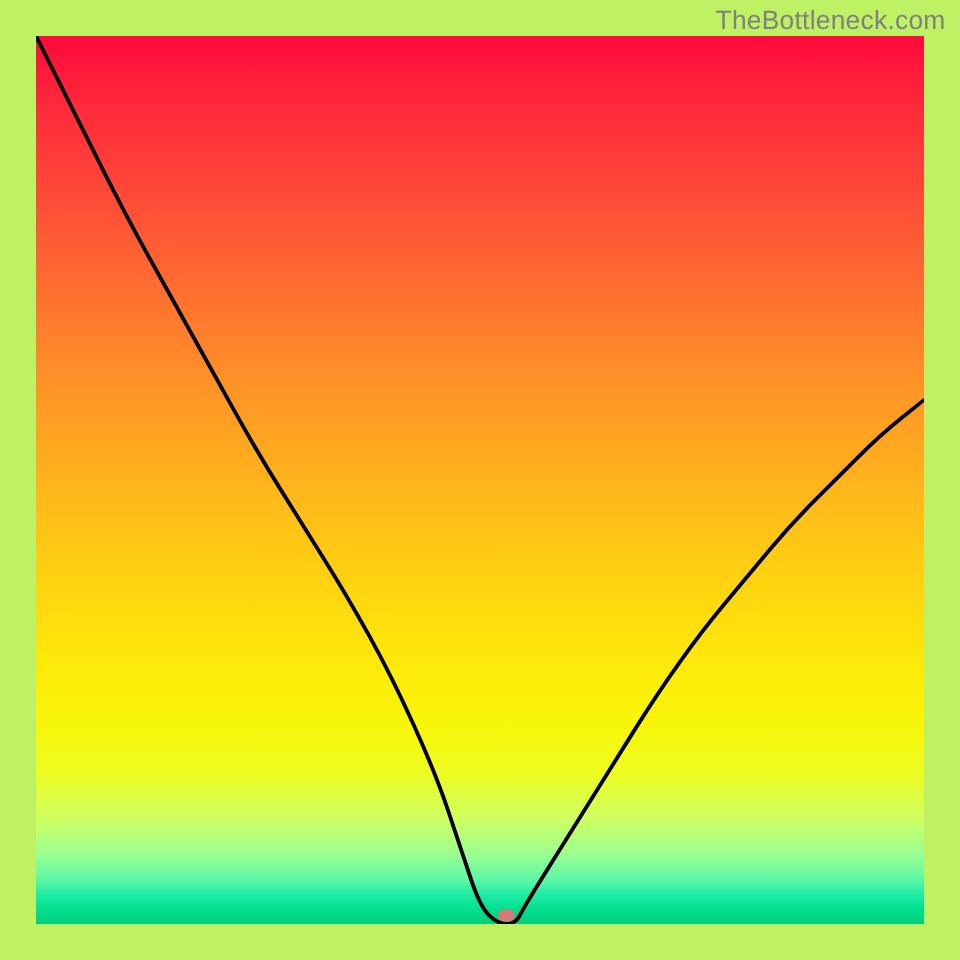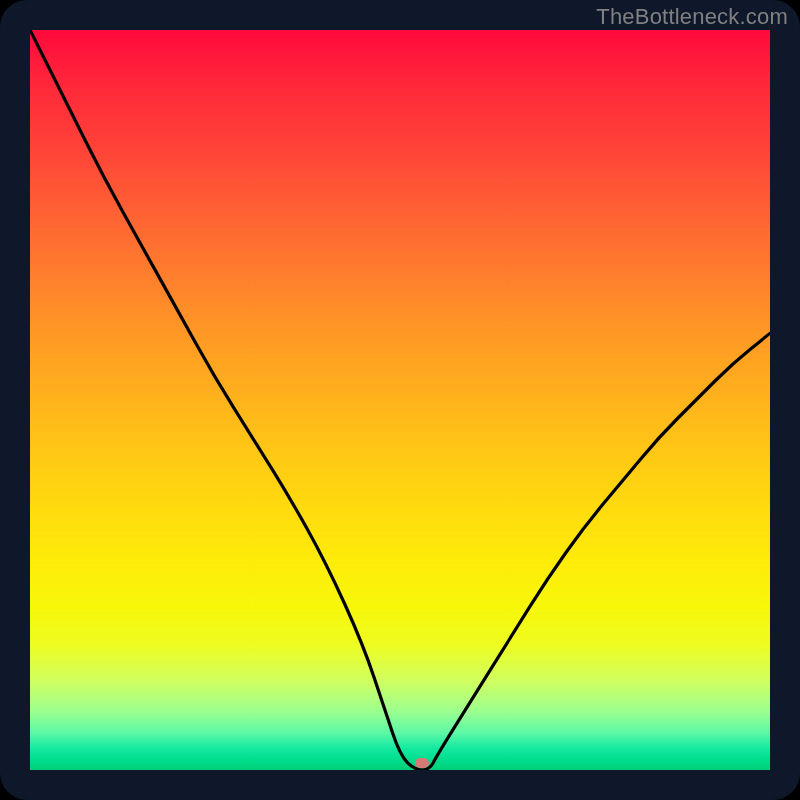--- a/index.html
+++ b/index.html
@@ -8,22 +8,21 @@
     width: 800px;
     height: 800px;
     background: #000;
     overflow: hidden;
     font-family: Arial, Helvetica, sans-serif;
   }
   .frame {
     position: relative;
     width: 800px;
     height: 800px;
-    background: #0f172a;
-    border-radius: 27px;
+    background: #bef264;
   }
   .plot-area {
     position: absolute;
     left: 30px;
     top: 30px;
     width: 740px;
     height: 740px;
     
     background: linear-gradient(
       to bottom,

